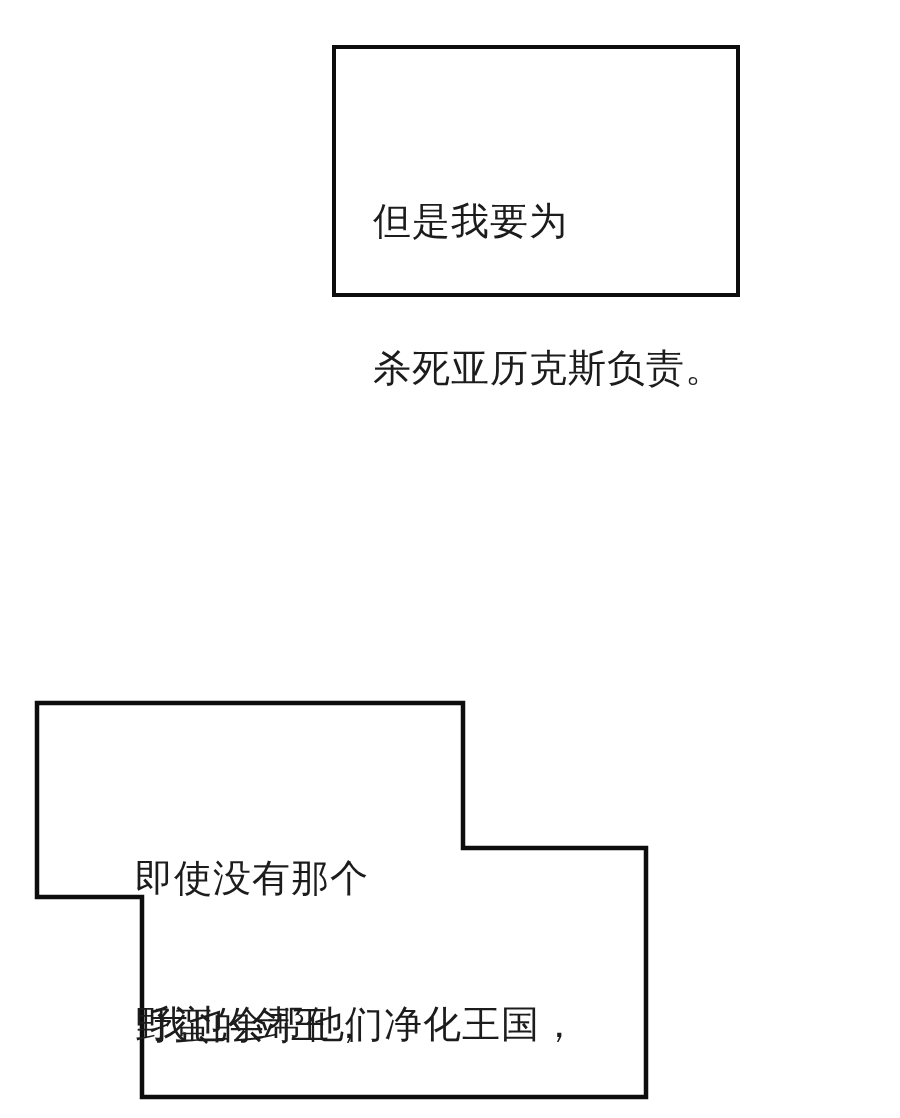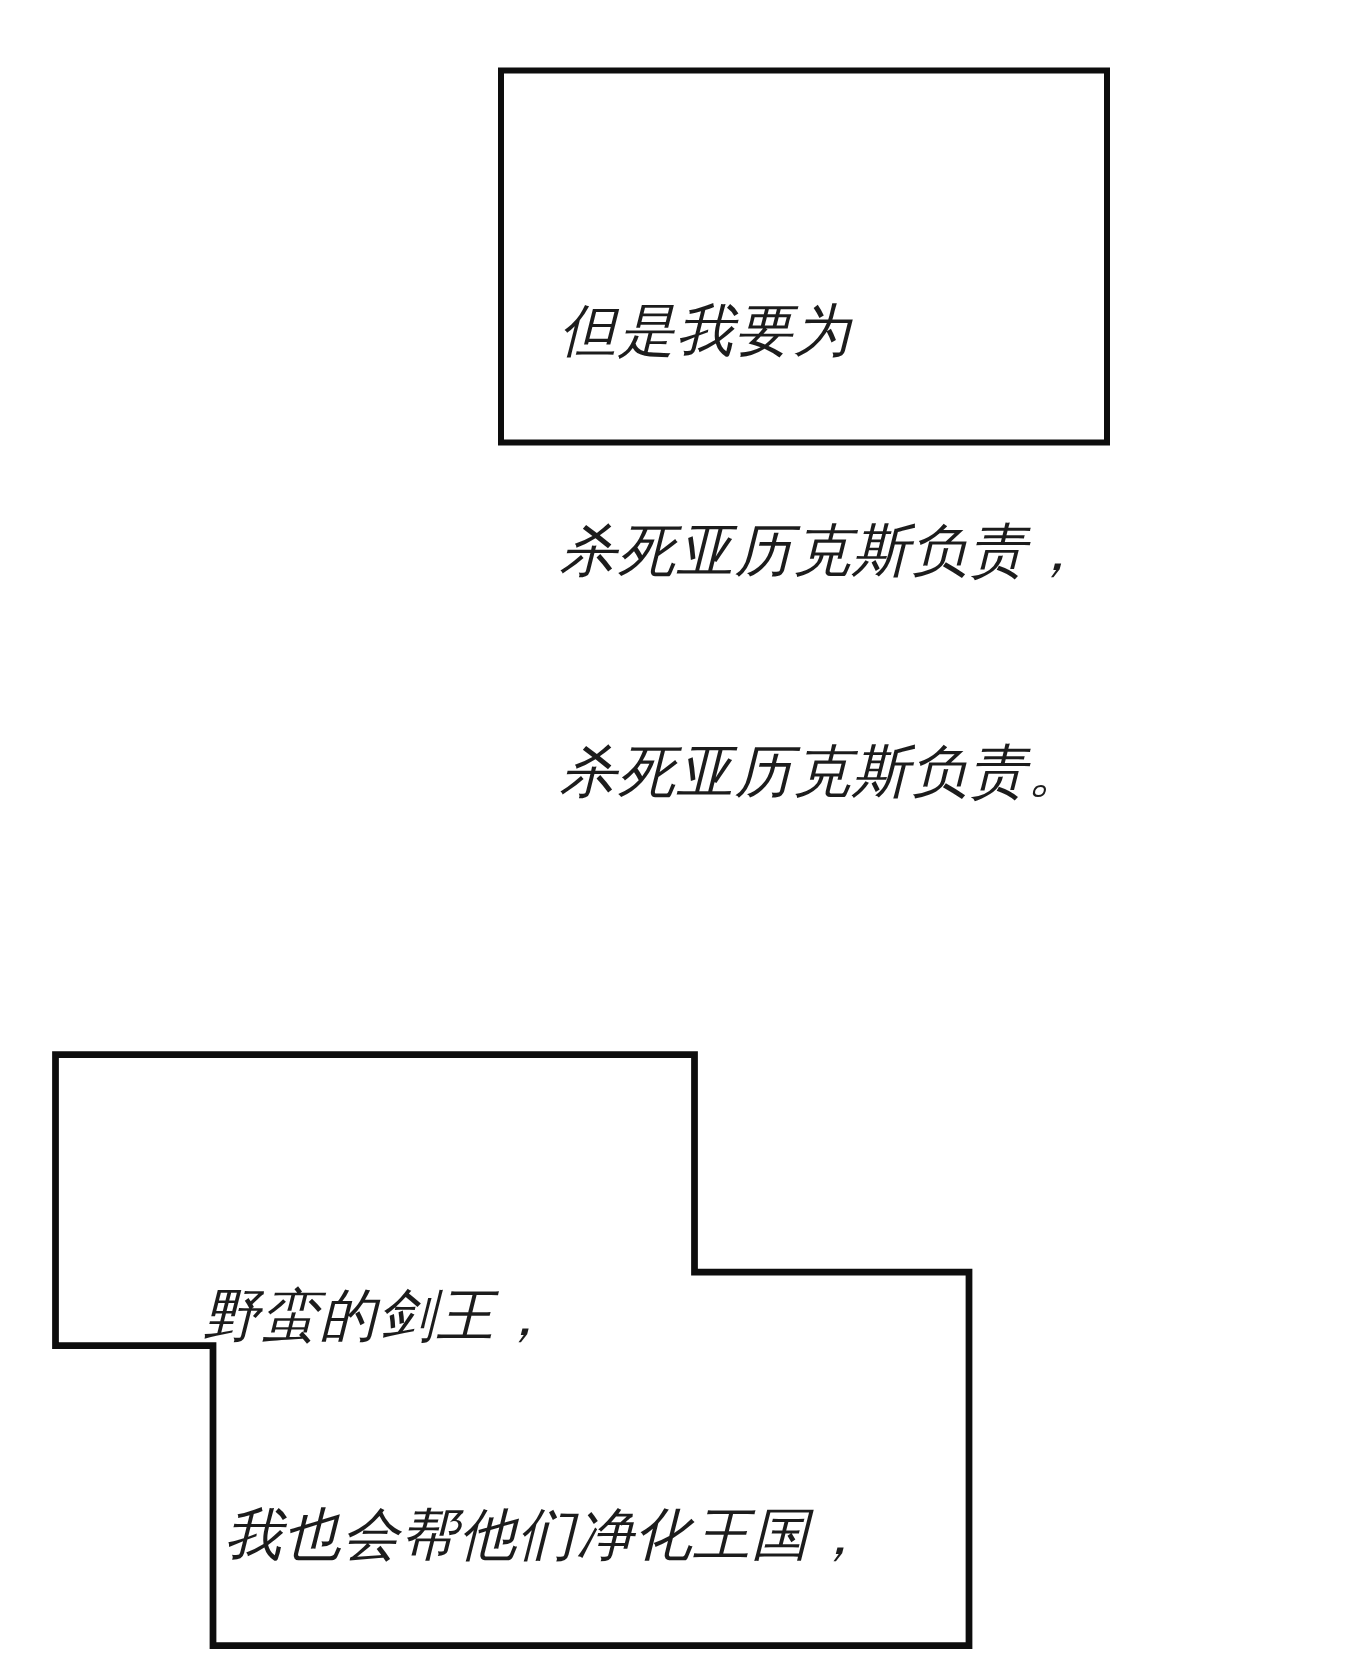--- a/index.html
+++ b/index.html
@@ -39,39 +39,39 @@
     position: absolute;
     color: #1c1c1c;
     font-size: 38px;
     line-height: 49px;
     letter-spacing: 1px;
     white-space: pre;
   }
   .text-top    { left: 373px; top: 99px;  }
   .text-bottom-upper { left: 135px; top: 756px; }
   .text-bottom-lower { left: 150px; top: 902px; }
-  .dialogue-line { min-height: 49px; font-style: italic; }
+  .dialogue-line { min-height: 49px; }
 </style>
 </head>
 <body>
 
 <div class="canvas">
 
   <div class="bubble-top"></div>
   <div class="text-block text-top">
     <div class="dialogue-line">但是我要为</div>
-    <div class="dialogue-line">杀死亚历克斯负责，</div>
     <div class="dialogue-line">杀死亚历克斯负责。</div>
   </div>
 
   <svg class="bubble-bottom-svg" viewBox="0 0 900 1118" xmlns="http://www.w3.org/2000/svg" aria-hidden="true">
     <polygon points="37,703 463,703 463,848 646,848 646,1097 142,1097 142,897 37,897" stroke-width="4.5" stroke-linejoin="miter" fill="#ffffff" stroke="#0d0d0d"></polygon>
   </svg>
 
   <div class="text-block text-bottom-upper">
+    <div class="dialogue-line">即使没有那个</div>
     <div class="dialogue-line">野蛮的剑王，</div>
   </div>
 
   <div class="text-block text-bottom-lower">
     <div class="dialogue-line">我也会帮他们净化王国，</div>
     
     
   </div>
 
 </div>

